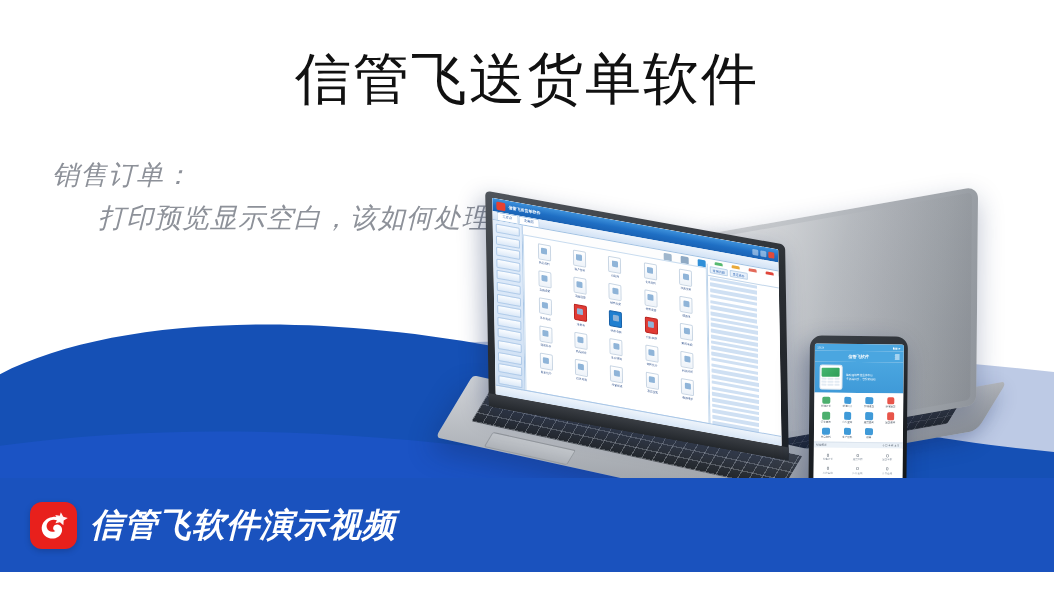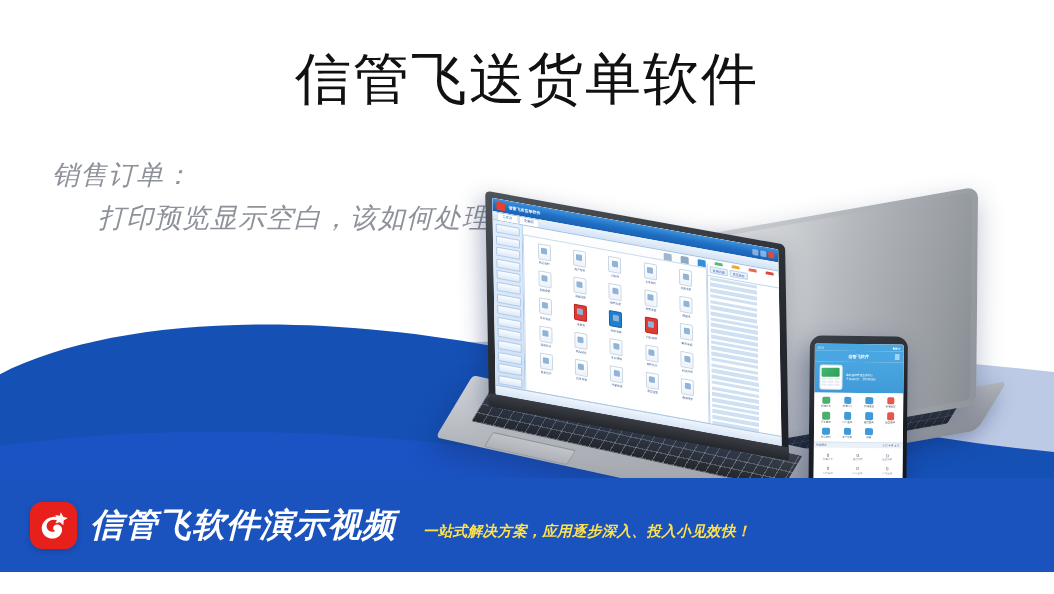--- a/index.html
+++ b/index.html
@@ -639,17 +639,16 @@
 
   <div class="footer">
     <div class="brand">
       <div class="brand-logo">
         <svg viewBox="0 0 48 48" width="47" height="47" style="position:absolute;left:0;top:0">
           <path d="M31.5 10.5 L34 15 L38.6 16.4 L34.4 18.9 L34.1 23.7 L30.6 20.6 L26 21.7 L28 17.4 L25.8 13.3 L30.4 14 Z" fill="#ffffff" opacity=".95"></path>
           <path d="M30.5 15.8 C24.6 14.0 16.8 15.9 13.5 21.3 C10.0 27.0 12.6 34.6 19.2 36.8 C25.0 38.7 31.3 35.6 32.6 30.0 C33.3 26.9 31.9 24.1 29.2 23.2 C26.6 22.4 24.2 23.8 23.7 26.1 C23.3 27.9 24.4 29.3 25.9 29.5 C22.6 31.6 18.2 29.9 17.2 26.3 C16.1 22.2 19.3 18.4 23.9 18.2 C26.3 18.1 28.6 18.9 30.5 20.3 Z" fill="#ffffff"></path>
         </svg>
       </div>
       <div class="brand-name">信管飞软件演示视频</div>
-      <div class="tagline">一站式解决方案，应用逐步深入、投入小见效快！</div>
     </div>
   </div>
 
 </div>
 
 </body></html>

